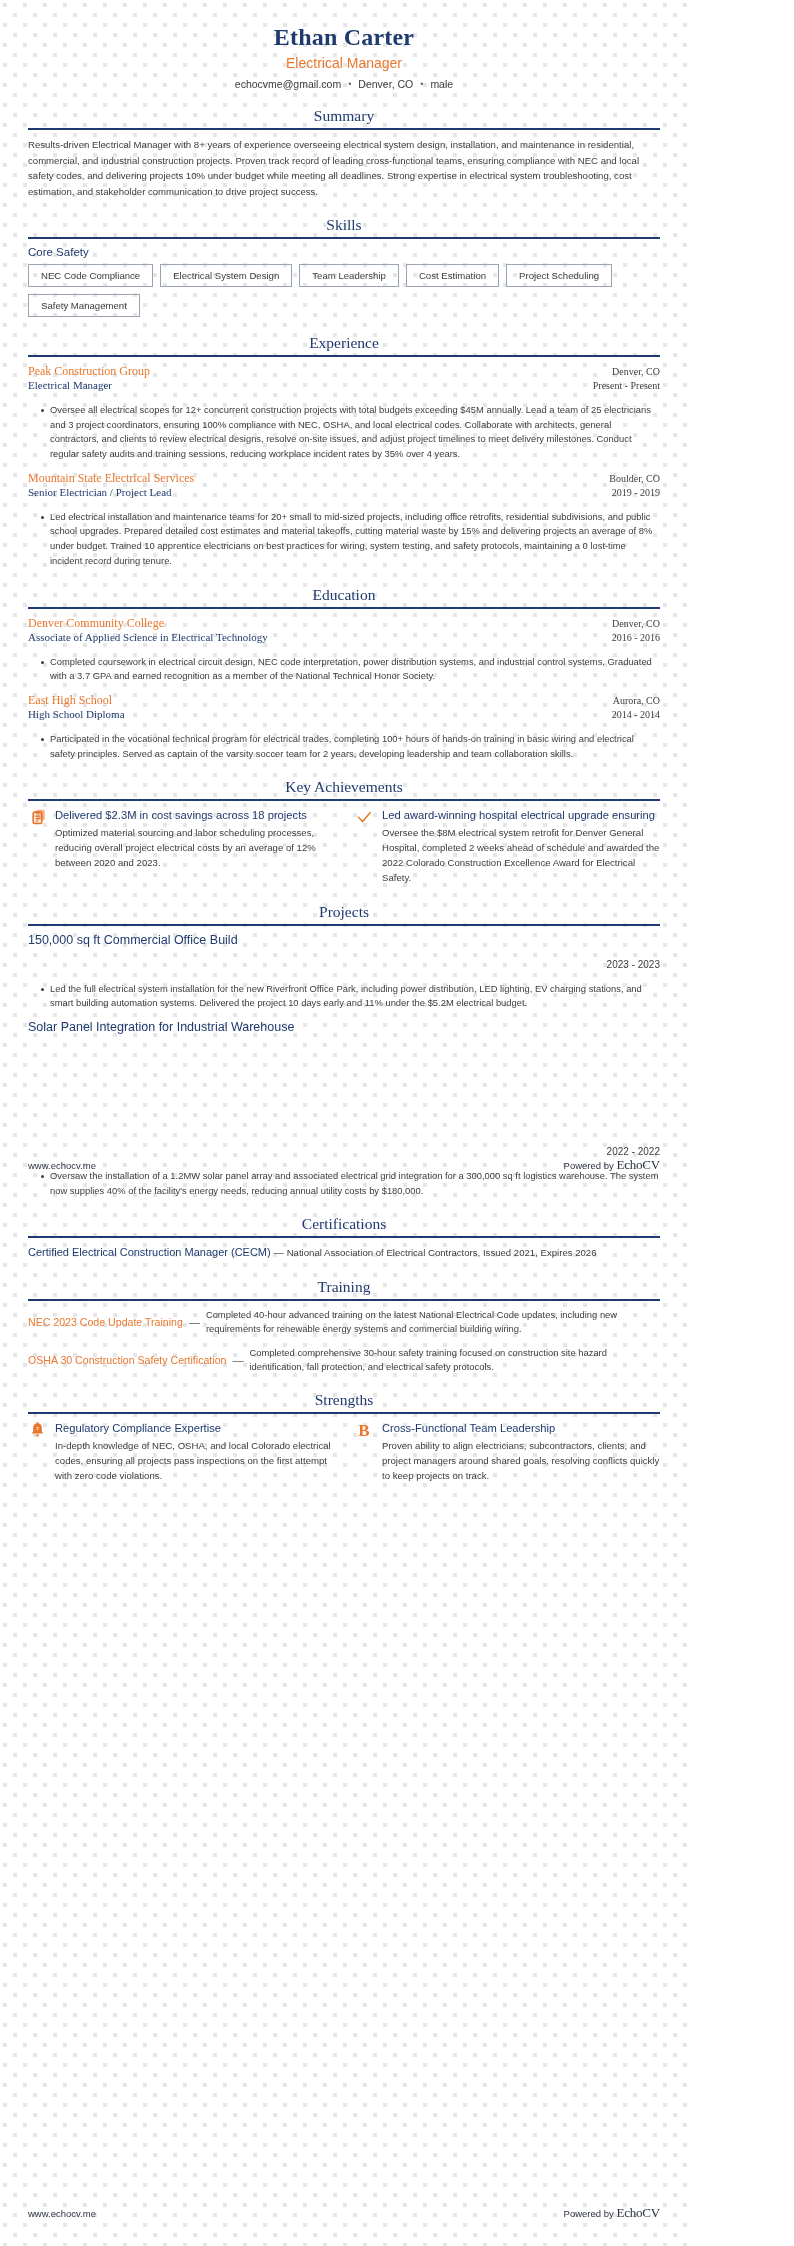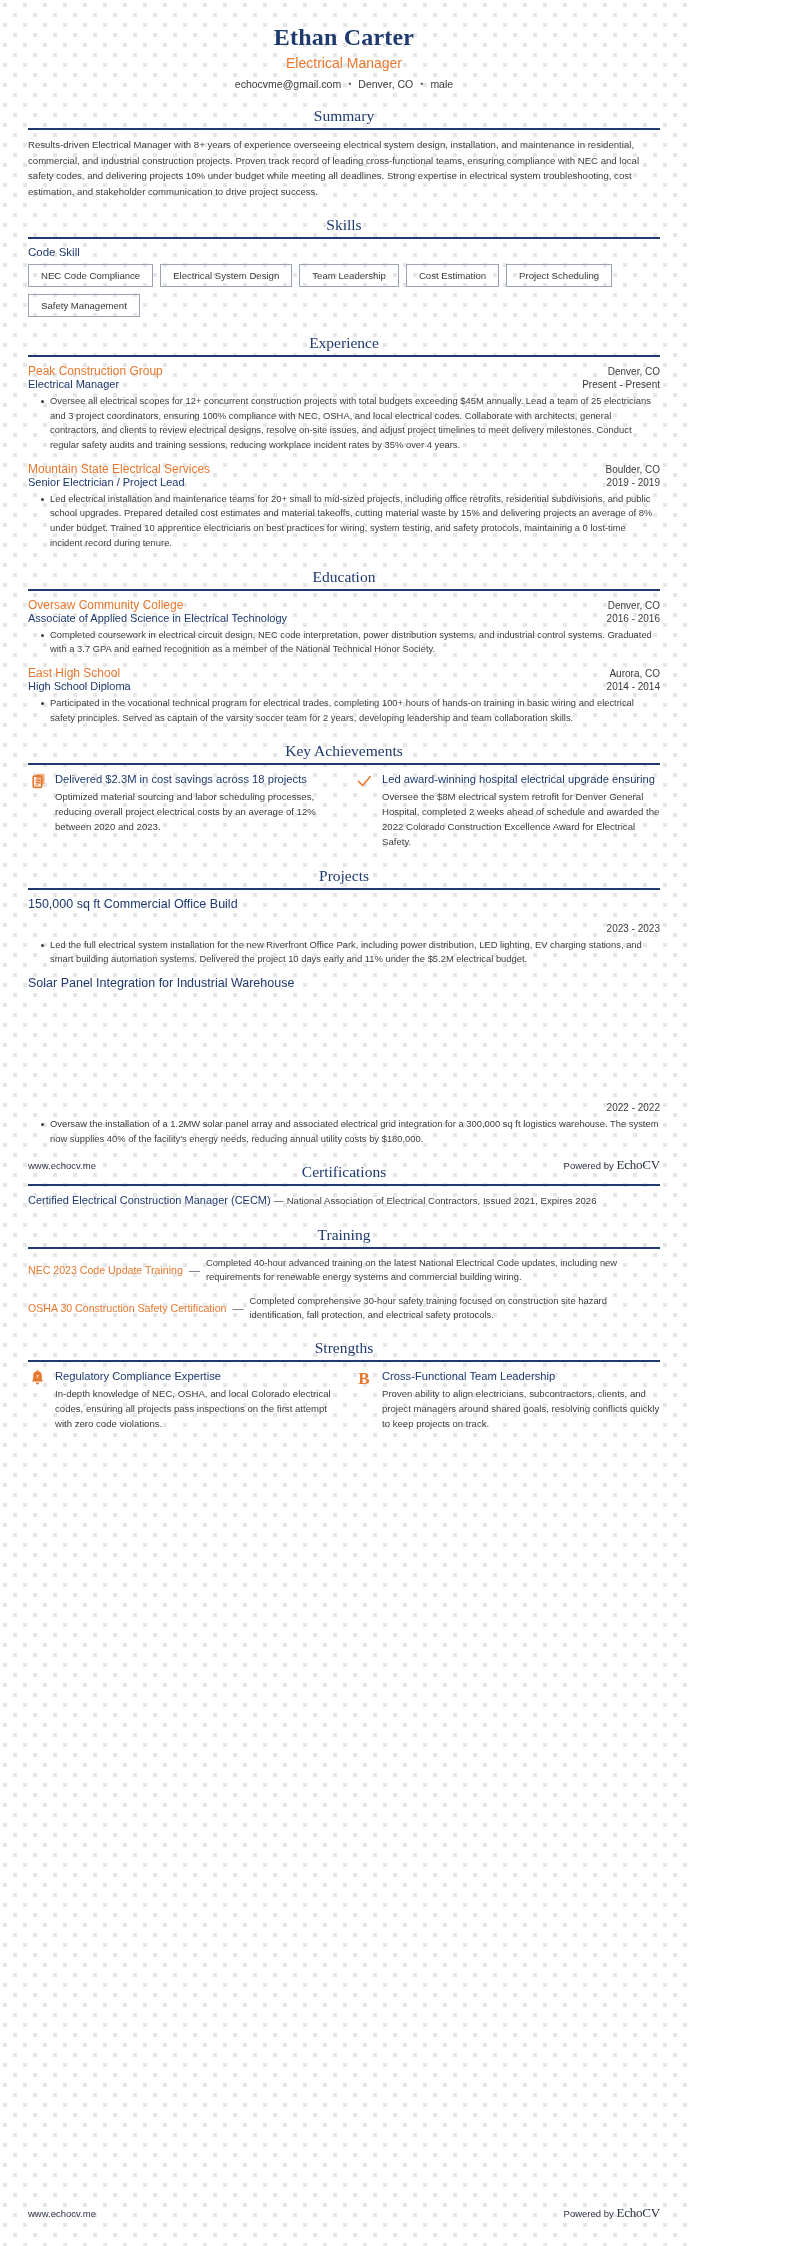--- a/index.html
+++ b/index.html
@@ -104,20 +104,21 @@
     background: transparent;
     white-space: nowrap;
   }
 
   
   .entry { margin-bottom: 9px; }
   .entry-row {
     display: flex;
     justify-content: space-between;
     align-items: baseline;
+    font-family: Liberation Serif, serif;
   }
   .entry-org {
     font-size: 12px;
     color: #e8772e;
   }
   .entry-place {
     font-size: 10px;
     color: #3c3c3c;
     white-space: nowrap;
     padding-left: 10px;
@@ -126,21 +127,21 @@
     font-size: 11px;
     color: #1f3a6e;
   }
   .entry-dates {
     font-size: 10px;
     color: #3c3c3c;
     white-space: nowrap;
     padding-left: 10px;
   }
   .bullets {
-    margin-top: 4px;
+    margin-top: 12px;
     padding-left: 13px;
   }
   .bullets li {
     font-size: 9.4px;
     line-height: 1.56;
     color: #3c3c3c;
     list-style: none;
     position: relative;
     padding-left: 9px;
   }
@@ -285,21 +286,21 @@
 
     <div class="section">
       <div class="section-title">Summary</div>
       <div class="section-rule"></div>
       <div class="summary-text">Results-driven Electrical Manager with 8+ years of experience overseeing electrical system design, installation, and maintenance in residential, commercial, and industrial construction projects. Proven track record of leading cross-functional teams, ensuring compliance with NEC and local safety codes, and delivering projects 10% under budget while meeting all deadlines. Strong expertise in electrical system troubleshooting, cost estimation, and stakeholder communication to drive project success.</div>
     </div>
 
     <div class="section">
       <div class="section-title">Skills</div>
       <div class="section-rule"></div>
-      <div class="skill-group-name">Code Skill</div>
+      <div class="skill-group-name">Core Safety</div>
       <div class="chips">
         <span class="chip">NEC Code Compliance</span>
         <span class="chip">Electrical System Design</span>
         <span class="chip">Team Leadership</span>
         <span class="chip">Cost Estimation</span>
         <span class="chip">Project Scheduling</span>
         <span class="chip">Safety Management</span>
       </div>
     </div>
 
@@ -335,21 +336,21 @@
         </ul>
       </div>
     </div>
 
     <div class="section">
       <div class="section-title">Education</div>
       <div class="section-rule"></div>
 
       <div class="entry">
         <div class="entry-row">
-          <span class="entry-org">Oversaw Community College</span>
+          <span class="entry-org">Denver Community College</span>
           <span class="entry-place">Denver, CO</span>
         </div>
         <div class="entry-row">
           <span class="entry-role">Associate of Applied Science in Electrical Technology</span>
           <span class="entry-dates">2016 - 2016</span>
         </div>
         <ul class="bullets">
           <li>Completed coursework in electrical circuit design, NEC code interpretation, power distribution systems, and industrial control systems. Graduated with a 3.7 GPA and earned recognition as a member of the National Technical Honor Society.</li>
         </ul>
       </div>

